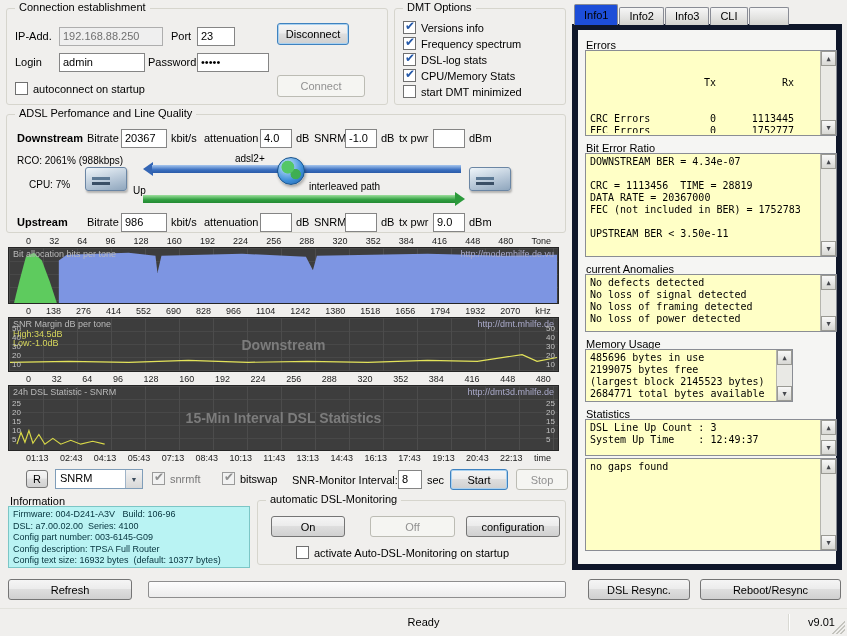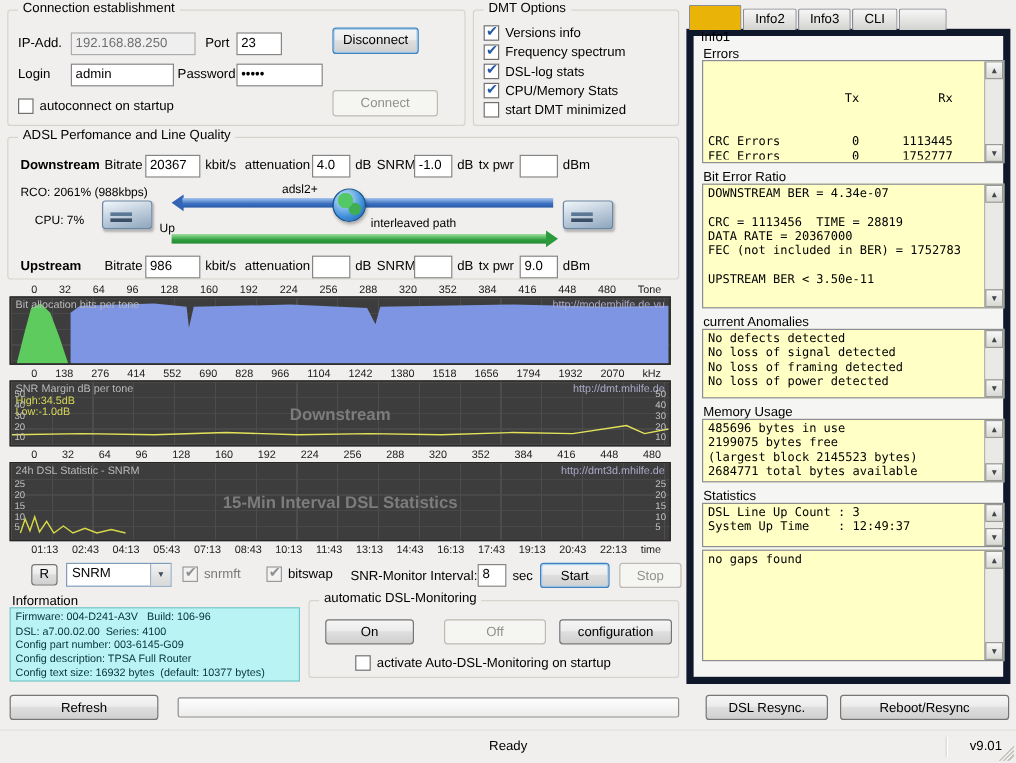--- a/index.html
+++ b/index.html
@@ -18,21 +18,21 @@
 .cbrow{position:absolute;display:flex;align-items:center;gap:5px;white-space:nowrap}
 .cb{width:13px;height:13px;background:#fff;border:1px solid #707070;position:relative;flex:none}
 .cb.checked::after{content:"✔";position:absolute;left:1px;top:-3px;font-size:12px;color:#2458a8}
 .cb.dis{border-color:#9a9a9a;background:#f2f2f2}
 .cb.dis.checked::after{color:#8f8f8f}
 .dim{color:#787878}
 
 #infopanel{position:absolute;left:572px;top:4px;width:270px;height:566px}
 #tabstrip{position:absolute;left:0;top:0;right:0;height:21px;display:flex;align-items:flex-end;padding-left:2px;z-index:2}
 .tab{height:18px;padding:2px 9px 0;border:1px solid #898c95;border-bottom:none;border-radius:2px 2px 0 0;background:linear-gradient(#f6f6f6,#e2e2e0 60%,#d2d2ce);margin-right:1px}
-.tab.active{height:21px;background:#eab308;padding-top:20px;z-index:3}
+.tab.active{height:21px;background:#1d4ed8;padding-top:4px;z-index:3}
 .tab.stub{width:40px}
 #tabpage{position:absolute;left:0;top:20px;right:0;bottom:0;border:6px solid #0f172a;background:#f5f5f3;z-index:1}
 .sectlabel{position:absolute;white-space:nowrap}
 .ybox{position:absolute;background:#ffffc6;border:1px solid #8a8d94;font-family:"DejaVu Sans Mono",monospace;font-size:10px;line-height:12px;white-space:pre;overflow:hidden}
 .ycontent{position:absolute;left:4px;top:2px;right:18px;bottom:2px;overflow:hidden}
 .vscroll{position:absolute;top:0;right:0;bottom:0;width:16px;background:#e9e9e5;border-left:1px solid #b5b5ae;display:flex;flex-direction:column;justify-content:space-between}
 .sbtn{height:15px;border:1px solid #9a9a94;background:linear-gradient(#f8f8f8,#d8d8d4);font-size:7px;display:flex;align-items:center;justify-content:center;color:#44464c}
 .erow{display:grid;grid-template-columns:88px 38px 78px}
 .erow .c1,.erow .c2{text-align:right}
 
@@ -378,21 +378,21 @@
     <span class="sectlabel" style="left:8px;top:233px">current Anomalies</span>
     <div class="ybox" style="left:7px;top:244px;width:252px;height:58px">
       <div class="ycontent"><div>No defects detected</div><div>No loss of signal detected</div><div>No loss of framing detected</div><div>No loss of power detected</div></div>
       <div class="vscroll">
         <div class="sbtn">▲</div>
         <div class="sbtn">▼</div>
       </div>
     </div>
 
     <span class="sectlabel" style="left:8px;top:308px">Memory Usage</span>
-    <div class="ybox" style="left:7px;top:319px;width:252px;height:53px">
+    <div class="ybox" style="left:7px;top:319px;width:208px;height:53px">
       <div class="ycontent"><div>485696 bytes in use</div><div>2199075 bytes free</div><div>(largest block 2145523 bytes)</div><div>2684771 total bytes available</div></div>
       <div class="vscroll">
         <div class="sbtn">▲</div>
         <div class="sbtn">▼</div>
       </div>
     </div>
 
     <span class="sectlabel" style="left:8px;top:378px">Statistics</span>
     <div class="ybox" style="left:7px;top:389px;width:252px;height:37px">
       <div class="ycontent"><div>DSL Line Up Count : 3</div><div>System Up Time    : 12:49:37</div></div>

